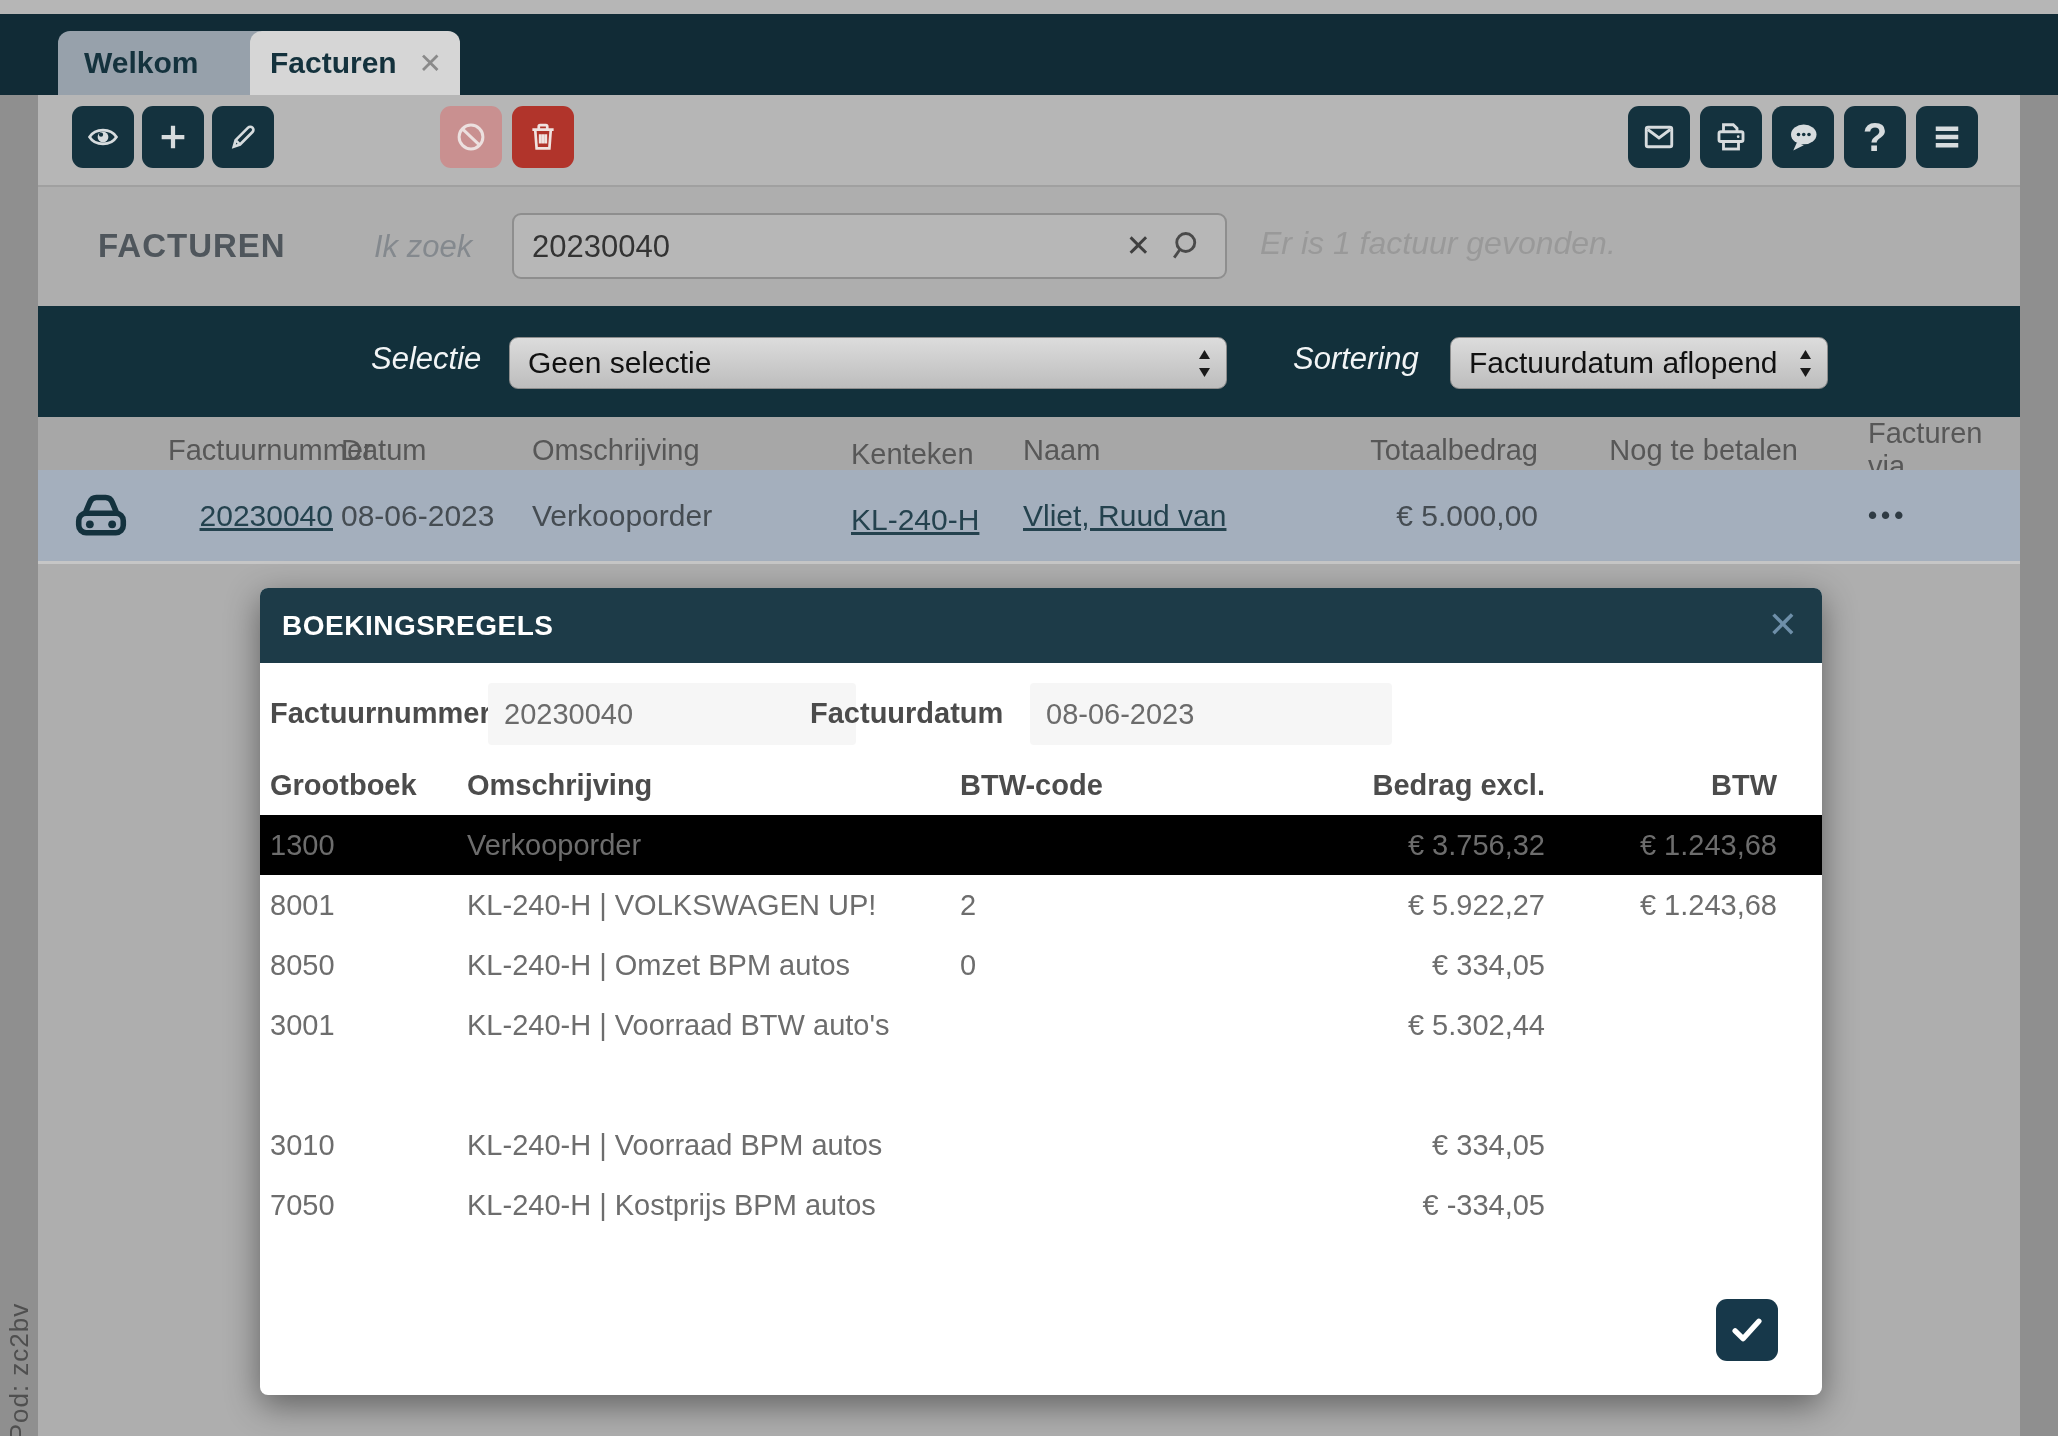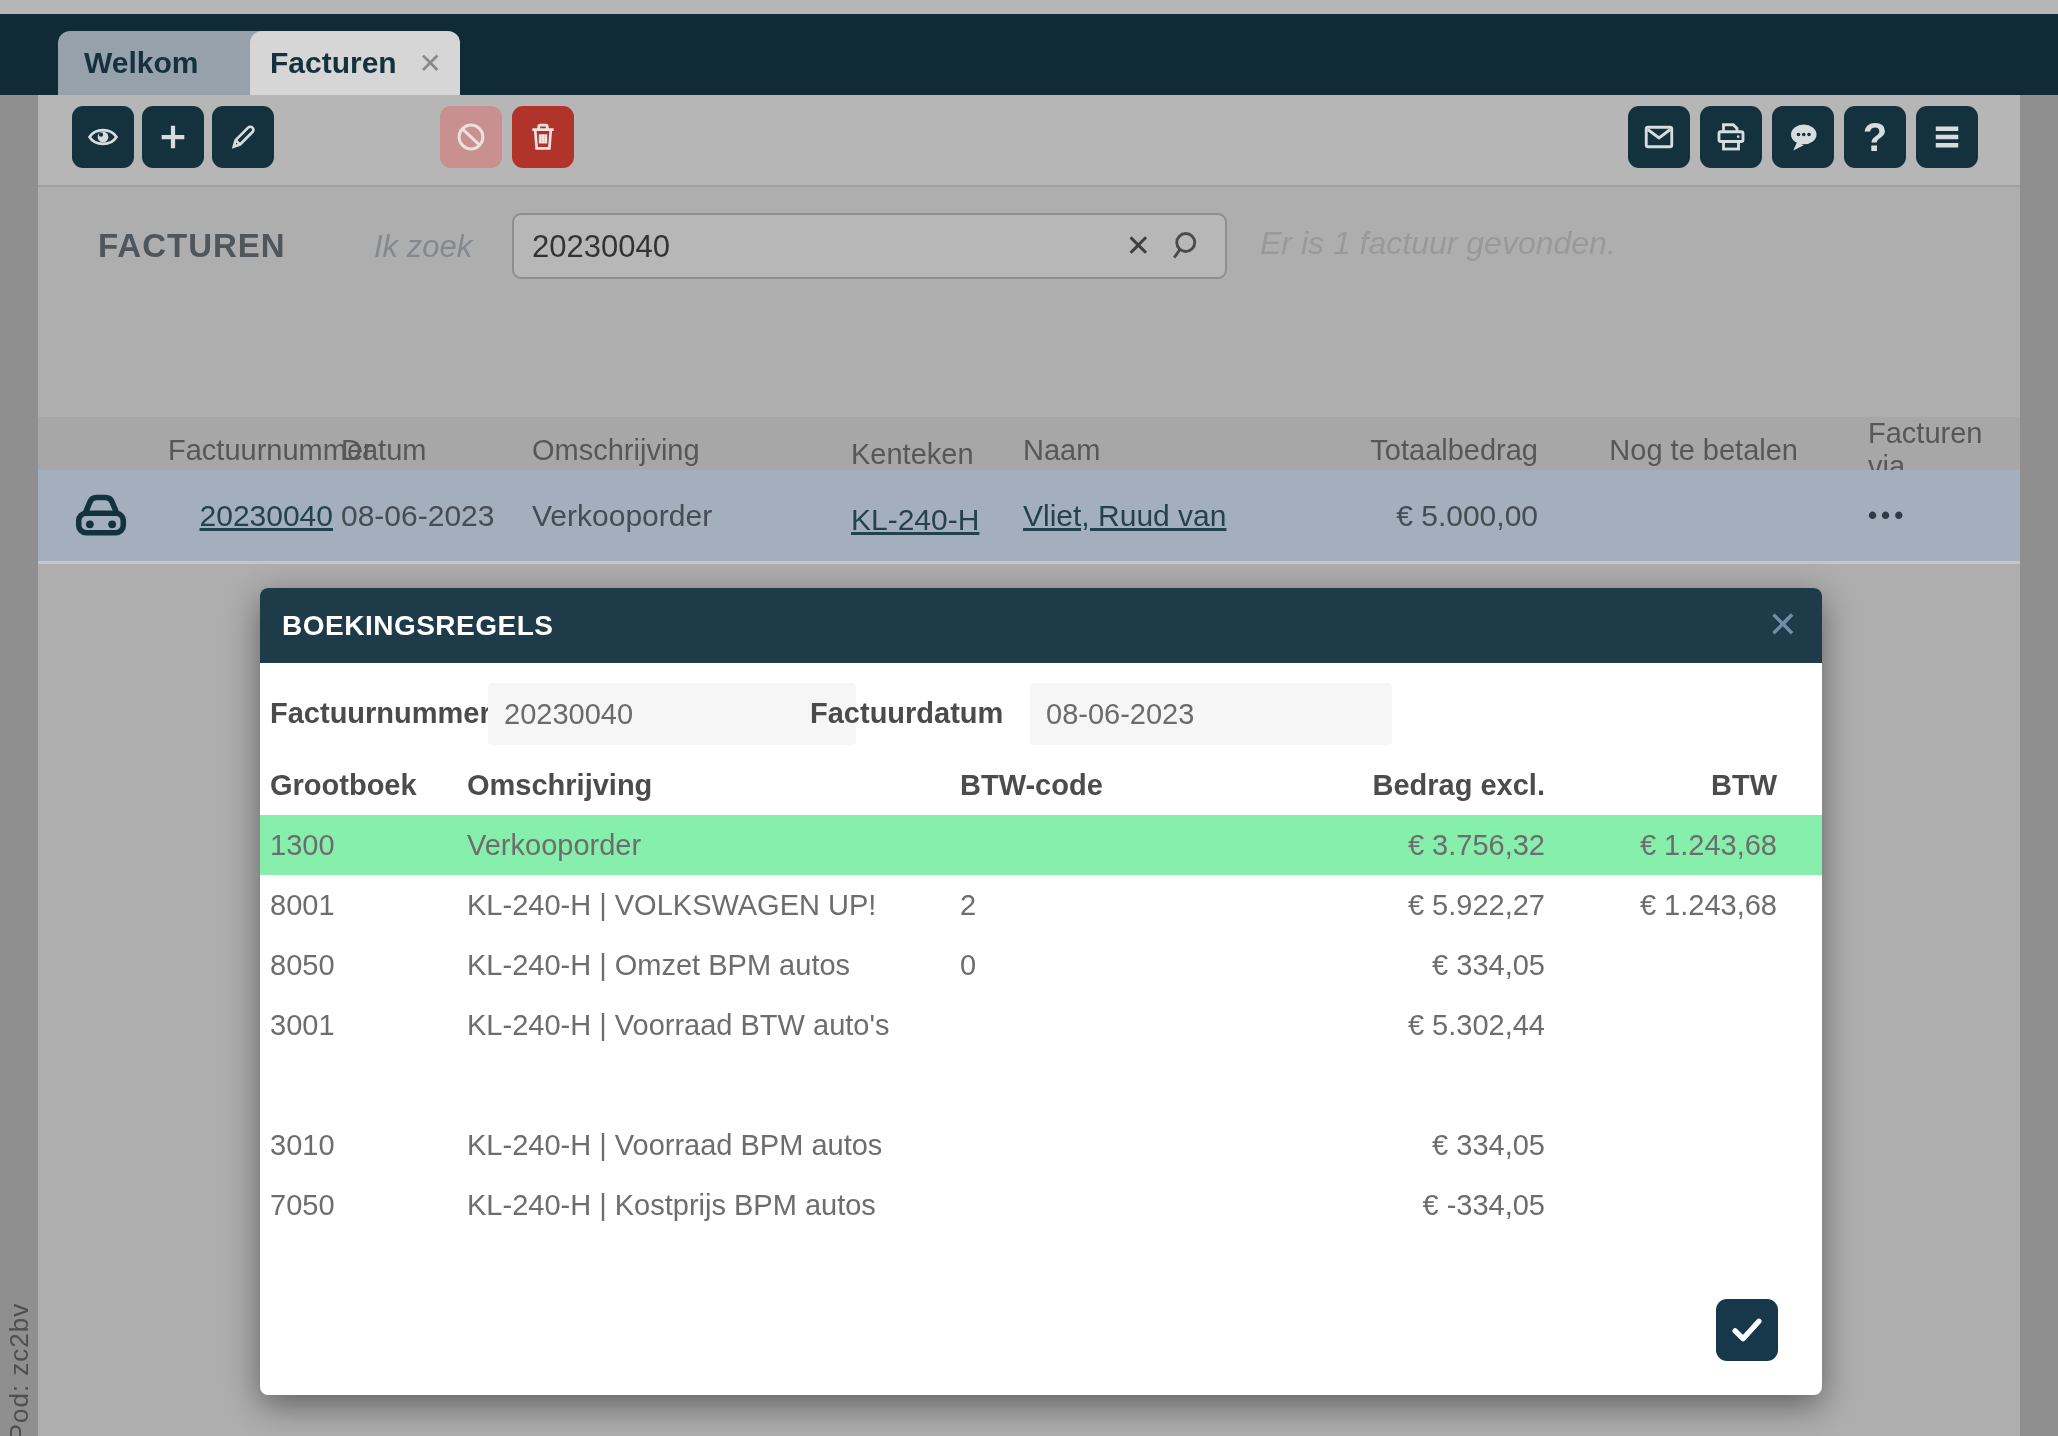--- a/index.html
+++ b/index.html
@@ -72,21 +72,21 @@
   .modal-close{position:absolute;right:24px;top:16px;font-size:36px;font-weight:bold;color:#6e8fa9;}
   .m-fields{position:absolute;left:0;top:95px;width:100%;height:62px;}
   .m-label{position:absolute;top:14px;font-size:29px;font-weight:bold;color:#4b4b4b;}
   .m-field{position:absolute;top:0;height:62px;background:#f6f6f6;border-radius:4px;
            display:flex;align-items:center;padding-left:16px;box-sizing:border-box;
            font-size:29px;color:#6b6b6b;}
   .m-thead{position:absolute;left:0;top:175px;width:100%;height:44px;font-weight:bold;color:#4c4c4c;font-size:29px;}
   .m-thead span{position:absolute;line-height:44px;}
   .m-row{position:absolute;left:0;width:100%;height:60px;font-size:29px;color:#6d6d6d;}
   .m-row span{position:absolute;line-height:60px;white-space:nowrap;}
-  .m-row.hl{background:#86efac;}
+  .m-row.hl{background:#000000;}
   .mc-g{left:10px;}
   .mc-o{left:207px;}
   .mc-c{left:700px;width:300px;}
   .mc-b{right:277px;text-align:right;}
   .mc-t{right:45px;text-align:right;}
   .check-btn{position:absolute;left:1456px;top:711px;width:62px;height:62px;border-radius:11px;
              background:#17384a;display:flex;align-items:center;justify-content:center;}
   
   .pod{position:absolute;left:4px;top:1155px;height:340px;writing-mode:vertical-rl;transform:rotate(180deg);
        font-size:26px;color:#4f4f4f;letter-spacing:1px;}
@@ -182,20 +182,42 @@
       <span class="search-mag">
         <svg width="36" height="38" viewBox="0 0 24 25" style="stroke:#4a4a4a;fill:none;stroke-width:1.9">
           <circle cx="12.5" cy="9.5" r="6"></circle>
           <path d="M8.6 14.2 L4.8 19.6"></path>
         </svg>
       </span>
     </div>
     <div class="search-result">Er is 1 factuur gevonden.</div>
   </div>
 
+  <div class="filterbar">
+    <div class="f-label f-sel-label">Selectie</div>
+    <div class="select select-selectie">
+      <span>Geen selectie</span>
+      <span class="arrows">
+        <svg width="15" height="31" viewBox="0 0 15 31">
+            <path d="M7.5 2 L13 11 H2 Z" fill="#1a1a1a"></path>
+            <path d="M7.5 29 L13 20 H2 Z" fill="#1a1a1a"></path>
+          </svg>
+      </span>
+    </div>
+    <div class="f-label f-sort-label">Sortering</div>
+    <div class="select select-sortering">
+      <span>Factuurdatum aflopend</span>
+      <span class="arrows">
+        <svg width="15" height="31" viewBox="0 0 15 31">
+            <path d="M7.5 2 L13 11 H2 Z" fill="#1a1a1a"></path>
+            <path d="M7.5 29 L13 20 H2 Z" fill="#1a1a1a"></path>
+          </svg>
+      </span>
+    </div>
+  </div>
 
   <div class="inv-head inv-grid">
     <span></span>
     <span class="c-right">Factuurnummer</span>
     <span class="c-datum">Datum</span>
     <span class="c-oms">Omschrijving</span>
     <span class="c-kent">Kenteken</span>
     <span>Naam</span>
     <span class="c-right">Totaalbedrag</span>
     <span class="c-right" style="padding-right:10px">Nog te betalen</span>

